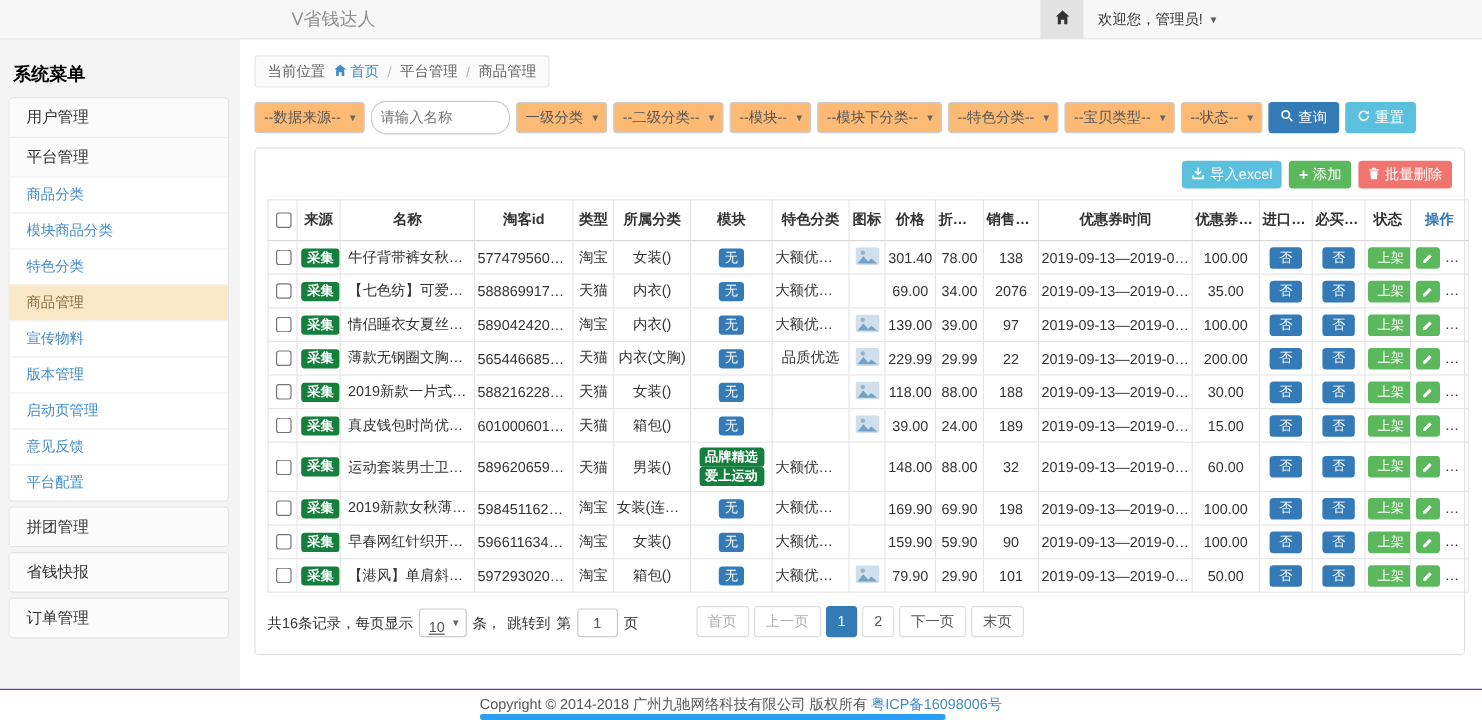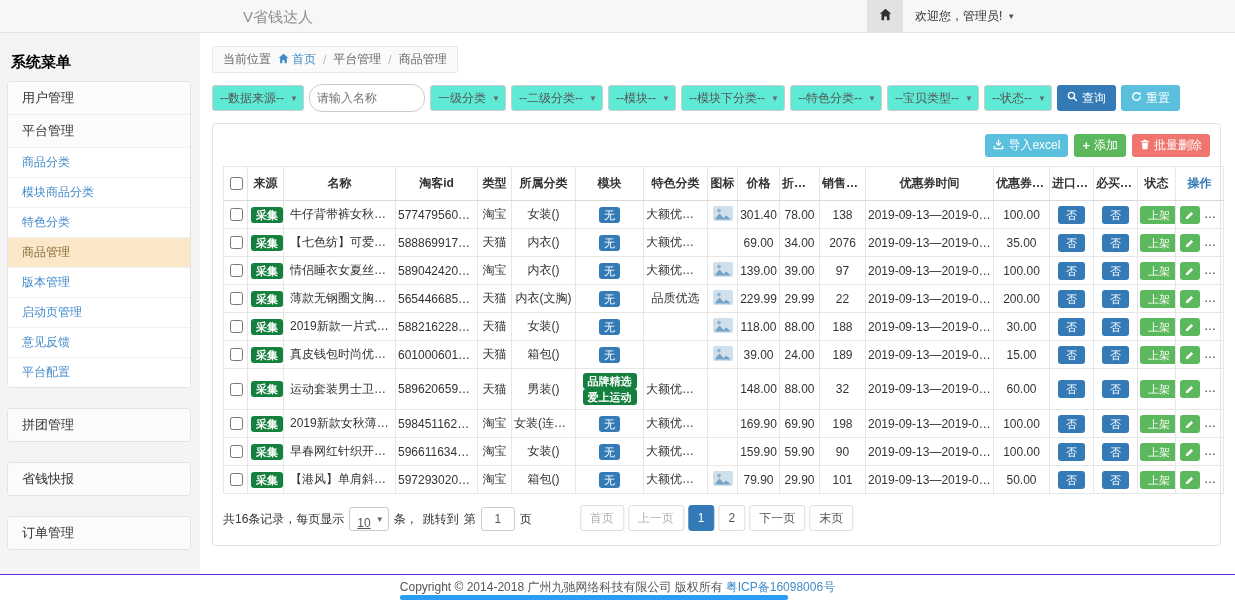--- a/index.html
+++ b/index.html
@@ -12,34 +12,34 @@
   
   .header { position:absolute; top:0; left:0; right:0; height:33px; background:#f7f7f7; border-bottom:1px solid #e3e3e3; }
   .brand  { position:absolute; left:243px; top:0; line-height:33px; font-size:15px; color:#8f8f8f; }
   .header-right { position:absolute; left:867px; top:0; height:32px; display:flex; align-items:stretch; }
   .home-btn { width:36px; background:#e2e2e2; display:flex; align-items:center; justify-content:center; color:#333; cursor:pointer; }
   .welcome  { display:flex; align-items:center; gap:5px; padding:0 12px; color:#333; cursor:pointer; }
   .caret-sm { font-size:8px; color:#555; }
   
   .sidebar { position:absolute; left:7px; top:44px; width:184px; height:538px; overflow:hidden; }
   .sidebar-title { font-size:15px; font-weight:bold; color:#000000; padding:9px 4px 9px 4px; }
-  .side-group { background:#fff; border:1px solid #e3e3e3; border-radius:4px; margin-bottom:20px; overflow:hidden; }
+  .side-group { background:#fff; border:1px solid #e3e3e3; border-radius:4px; margin-bottom:4px; overflow:hidden; }
   .side-top { padding:7px 14px; font-size:13px; color:#333; background:#fbfbfb; border-top:1px solid #ededed; cursor:pointer; min-height:29px; }
   .side-group > div:first-child { border-top:none; }
   .side-sub { padding:6px 14px; font-size:12px; color:#428bca; border-top:1px solid #f1f1f1; background:#fff; cursor:pointer; }
   .side-sub.active { background:#fbe8c8; color:#8a6d3b; }
   
   .main { position:absolute; left:200px; top:33px; width:1035px; bottom:26px; background:#fff; padding:13px 14px 0 12px; overflow:hidden; }
   .breadcrumb { display:inline-flex; align-items:center; gap:7px; background:#fafafa; border:1px solid #e7e7e7; border-radius:3px; padding:4px 10px; color:#666; margin-bottom:11px; }
   .bc-home { color:#428bca; display:inline-flex; align-items:center; gap:3px; cursor:pointer; }
   .bc-sep  { color:#bbb; }
   .bc-item { color:#666; cursor:pointer; }
   
   .filters { display:flex; align-items:center; gap:5px; margin-bottom:11px; flex-wrap:nowrap; }
-  .select { position:relative; height:26px; border:1px solid #ccc; border-radius:3px; background:#5eead4; display:flex; align-items:center; padding:0 19px 0 7px; color:#555; cursor:pointer; white-space:nowrap; }
+  .select { position:relative; height:26px; border:1px solid #ccc; border-radius:3px; background:#fdba74; display:flex; align-items:center; padding:0 19px 0 7px; color:#555; cursor:pointer; white-space:nowrap; }
   .select .caret { position:absolute; right:5px; top:50%; transform:translateY(-50%); font-size:8px; color:#666; }
   .text-input { height:26px; width:116px; border:1px solid #ccc; border-radius:13px; padding:13px 7px; font-size:12px; color:#555; font-family:inherit; }
   .btn { display:inline-flex; align-items:center; gap:4px; border:none; border-radius:3px; color:#fff; font-size:12px; height:26px; padding:0 10px; cursor:pointer; font-family:inherit; white-space:nowrap; }
   .btn-primary { background:#337ab7; }
   .btn-info    { background:#5bc0de; }
   .btn-success { background:#5cb85c; }
   .btn-danger  { background:#f0756f; }
   .btn-sm { height:23px; padding:0 8px; font-size:12px; }
   .plus { font-weight:bold; font-size:13px; line-height:1; }
   
@@ -98,20 +98,21 @@
 <div class="sidebar">
   <div class="sidebar-title">系统菜单</div>
   <div>
       <div class="side-group">
         <div class="side-top">用户管理</div>
         <div class="side-top">平台管理</div>
         <div class="side-sub">商品分类</div>
         <div class="side-sub">模块商品分类</div>
         <div class="side-sub">特色分类</div>
         <div class="side-sub active">商品管理</div>
+        <div class="side-sub">宣传物料</div>
         <div class="side-sub">版本管理</div>
         <div class="side-sub">启动页管理</div>
         <div class="side-sub">意见反馈</div>
         <div class="side-sub">平台配置</div>
       </div>
       <div class="side-group">
         <div class="side-top">拼团管理</div>
       </div>
       <div class="side-group">
         <div class="side-top">省钱快报</div>

